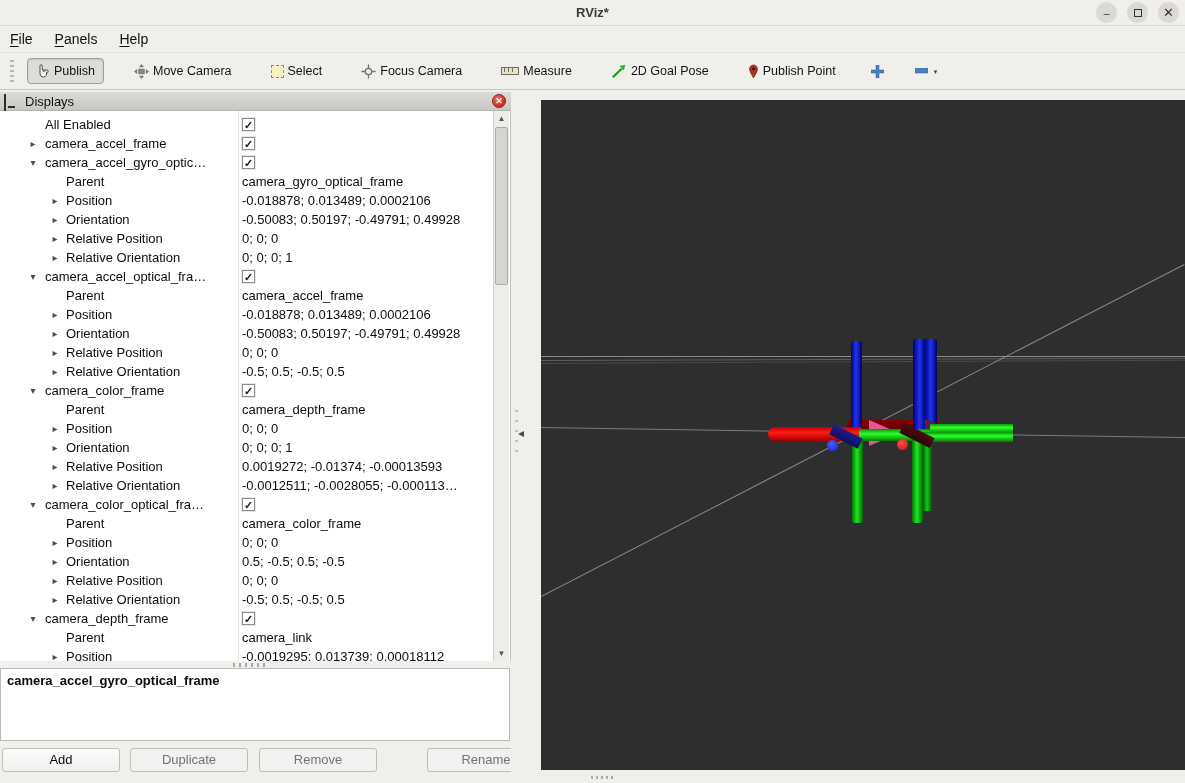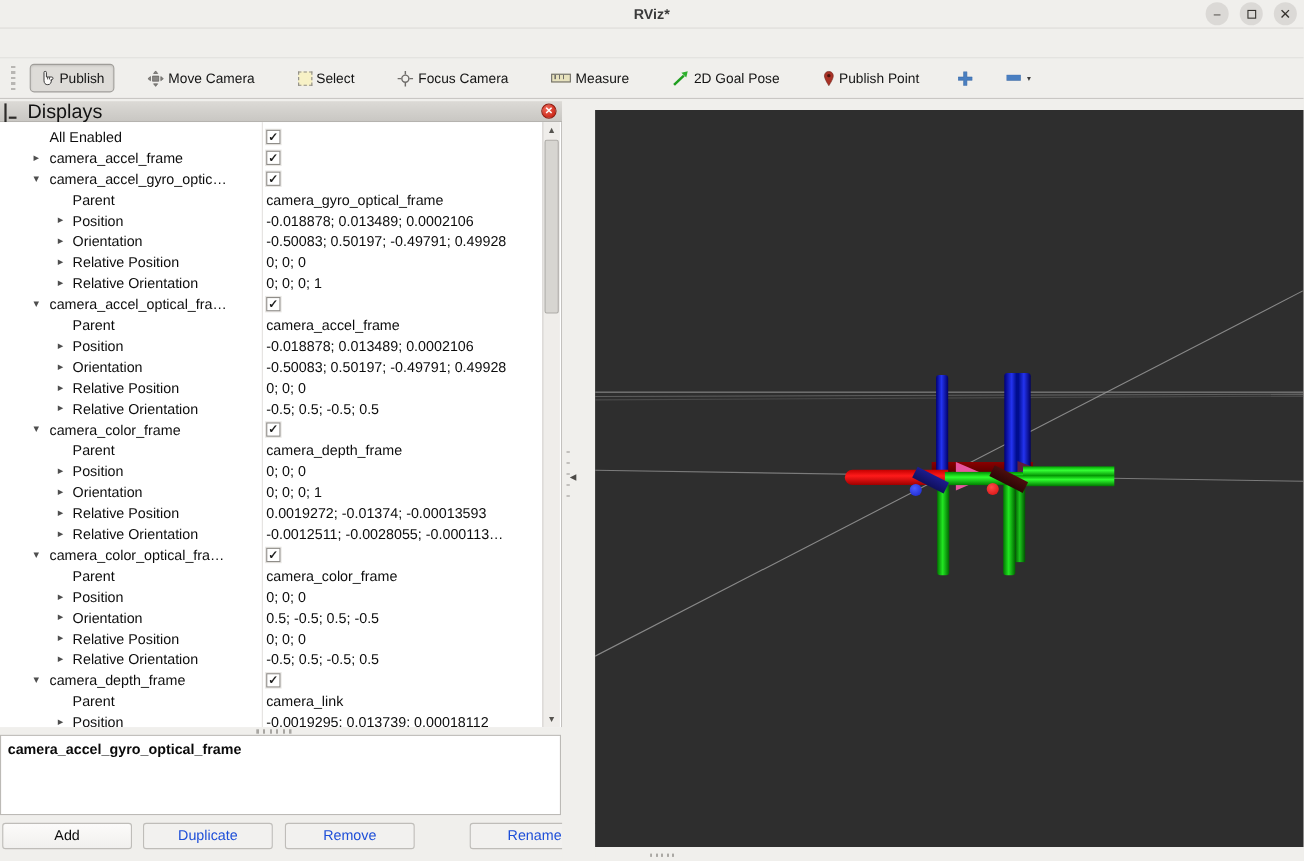--- a/index.html
+++ b/index.html
@@ -27,21 +27,21 @@
   .tool.active { background:#dedcd8; border-color:#9f9d99; box-shadow:inset 0 1px 2px rgba(0,0,0,.12); }
   .tool .ticon { display:inline-flex; align-items:center; justify-content:center; }
   .tool.compact { padding:5px 4px; }
   .dd-arrow { font-size:7px; color:#3c3c3c; align-self:flex-end; margin-left:2px; margin-bottom:-2px; }
   .sel-box { width:13px; height:13px; border:1.4px dashed #8d8b86; background:#f7f1c6; }
   .ruler { width:18px; height:8px; background:#e7e2bd; border:1px solid #6f6d68; position:relative; }
   .ruler:before { content:""; position:absolute; left:2px; top:0; width:12px; height:4px; background:repeating-linear-gradient(90deg,#6f6d68 0 1px, transparent 1px 4px); }
 
   
   .dp-header { position:absolute; left:0; top:92px; width:511px; height:19px; background:linear-gradient(#dcdad6,#c9c7c3); border-bottom:1px solid #b5b3af; display:flex; align-items:center; padding:0 4px; gap:6px; }
-  .dp-title { font-size:18px; color:#121212; }
+  .dp-title { font-size:13px; color:#121212; }
   .monitor-icon { width:15px; height:13px; position:relative; }
   .monitor-icon .scr { width:15px; height:10px; border:1.5px solid #2e2c2a; background:linear-gradient(135deg,#d97d7d,#d9d97d 30%,#7dd97d 55%,#7d9dd9 80%,#b07dd9); }
   .monitor-icon .base { position:absolute; left:4px; bottom:0; width:7px; height:2px; background:#2e2c2a; }
   .dp-close { position:absolute; right:5px; top:2px; width:14px; height:14px; border-radius:50%; background:radial-gradient(circle at 35% 30%, #f06a5a, #cf2d1e 70%); border:1px solid #8f1d12; color:#fff; font-size:9px; font-weight:bold; line-height:12px; text-align:center; cursor:default; }
 
   .tree { position:absolute; left:0; top:111px; width:511px; height:550px; background:#fff; border-right:1px solid #c3c1be; overflow:hidden; }
   .col-sep { position:absolute; left:238px; top:0; width:1px; height:100%; background:#e4e2df; }
   .tree-row { position:absolute; left:0; height:19px; width:494px; line-height:19px; }
   .tr-exp { position:absolute; top:0; font-size:10px; color:#4e4e4e; width:12px; text-align:center; }
   .tr-name { position:absolute; top:0; white-space:nowrap; font-size:13px; color:#0d0d0d; }
@@ -51,21 +51,21 @@
   .scrollbar { position:absolute; right:1px; top:0; width:16px; height:550px; background:#efedea; border-left:1px solid #d4d2cf; }
   .sb-btn { position:absolute; left:0; width:15px; height:15px; font-size:8px; color:#55534f; text-align:center; line-height:15px; }
   .sb-thumb { position:absolute; left:1px; top:16px; width:13px; height:158px; background:#d7d5d1; border:1px solid #aeaca8; border-radius:2px; }
 
   .tree-split-dots { position:absolute; left:233px; top:663px; width:32px; height:4px; background:repeating-linear-gradient(90deg,#a8a6a2 0 2px, transparent 2px 6px); }
 
   .helpbox { position:absolute; left:0; top:668px; width:510px; height:73px; background:#fff; border:1px solid #bcbab6; padding:4px 6px; font-weight:bold; font-size:13px; color:#0a0a0a; }
 
   .dp-buttons { position:absolute; left:0; top:748px; width:511px; height:24px; }
   .dp-btn { position:absolute; top:0; width:118px; height:24px; border:1px solid #bfbdb9; border-radius:3px; background:linear-gradient(#fcfbfa,#f1f0ee); font-size:13px; text-align:center; line-height:22px; color:#0a0a0a; cursor:default; }
-  .dp-btn.disabled { color:#1d4ed8; background:#f2f1ef; }
+  .dp-btn.disabled { color:#737373; background:#f2f1ef; }
 
   
   .vsplitter { position:absolute; left:511px; top:92px; width:30px; height:691px; background:#f0efec; }
   .vsplit-arrow { position:absolute; left:7px; top:334px; font-size:12px; color:#4c4a47; }
   .vsplit-dots { position:absolute; left:4px; top:318px; width:3px; height:50px; background:repeating-linear-gradient(180deg,#c2c0bd 0 2px, transparent 2px 10px); }
 
   
   .viewport { position:absolute; left:541px; top:100px; width:644px; height:670px; background:#2e2e2e; overflow:hidden; }
   .gline { position:absolute; height:1px; transform-origin:left center; }
   .cyl { position:absolute; }
@@ -83,20 +83,25 @@
     <div class="title">RViz*</div>
     <div class="winbtns">
       <div class="winbtn">–</div>
       <div class="winbtn">
           <span class="sq"></span>
         </div>
       <div class="winbtn close">✕</div>
     </div>
   </div>
 
+  <div class="menubar">
+      <span class="menu-item"><u>F</u>ile</span>
+      <span class="menu-item"><u>P</u>anels</span>
+      <span class="menu-item"><u>H</u>elp</span>
+    </div>
 
   <div class="toolbar">
     <div class="tb-grip"></div>
   <div class="tool active">
         <span class="ticon">
           <svg viewBox="0 0 14 14" width="14" height="14">
             <path d="M4 1.9a1.1 1.1 0 0 1 2.2 0V6H11a1.2 1.2 0 0 1 0 2.4h-.4C11 11 9.8 13 7.4 13 5.2 13 4.2 11.6 4 9.5Z" fill="#fdfcfa" stroke="#3a3a3a" stroke-width="0.9"></path>
             <path d="M7.3 6v2.2M9 6.2v2M10.6 8.4v1.4" stroke="#3a3a3a" stroke-width="0.8" fill="none"></path>
           </svg>
         </span>

